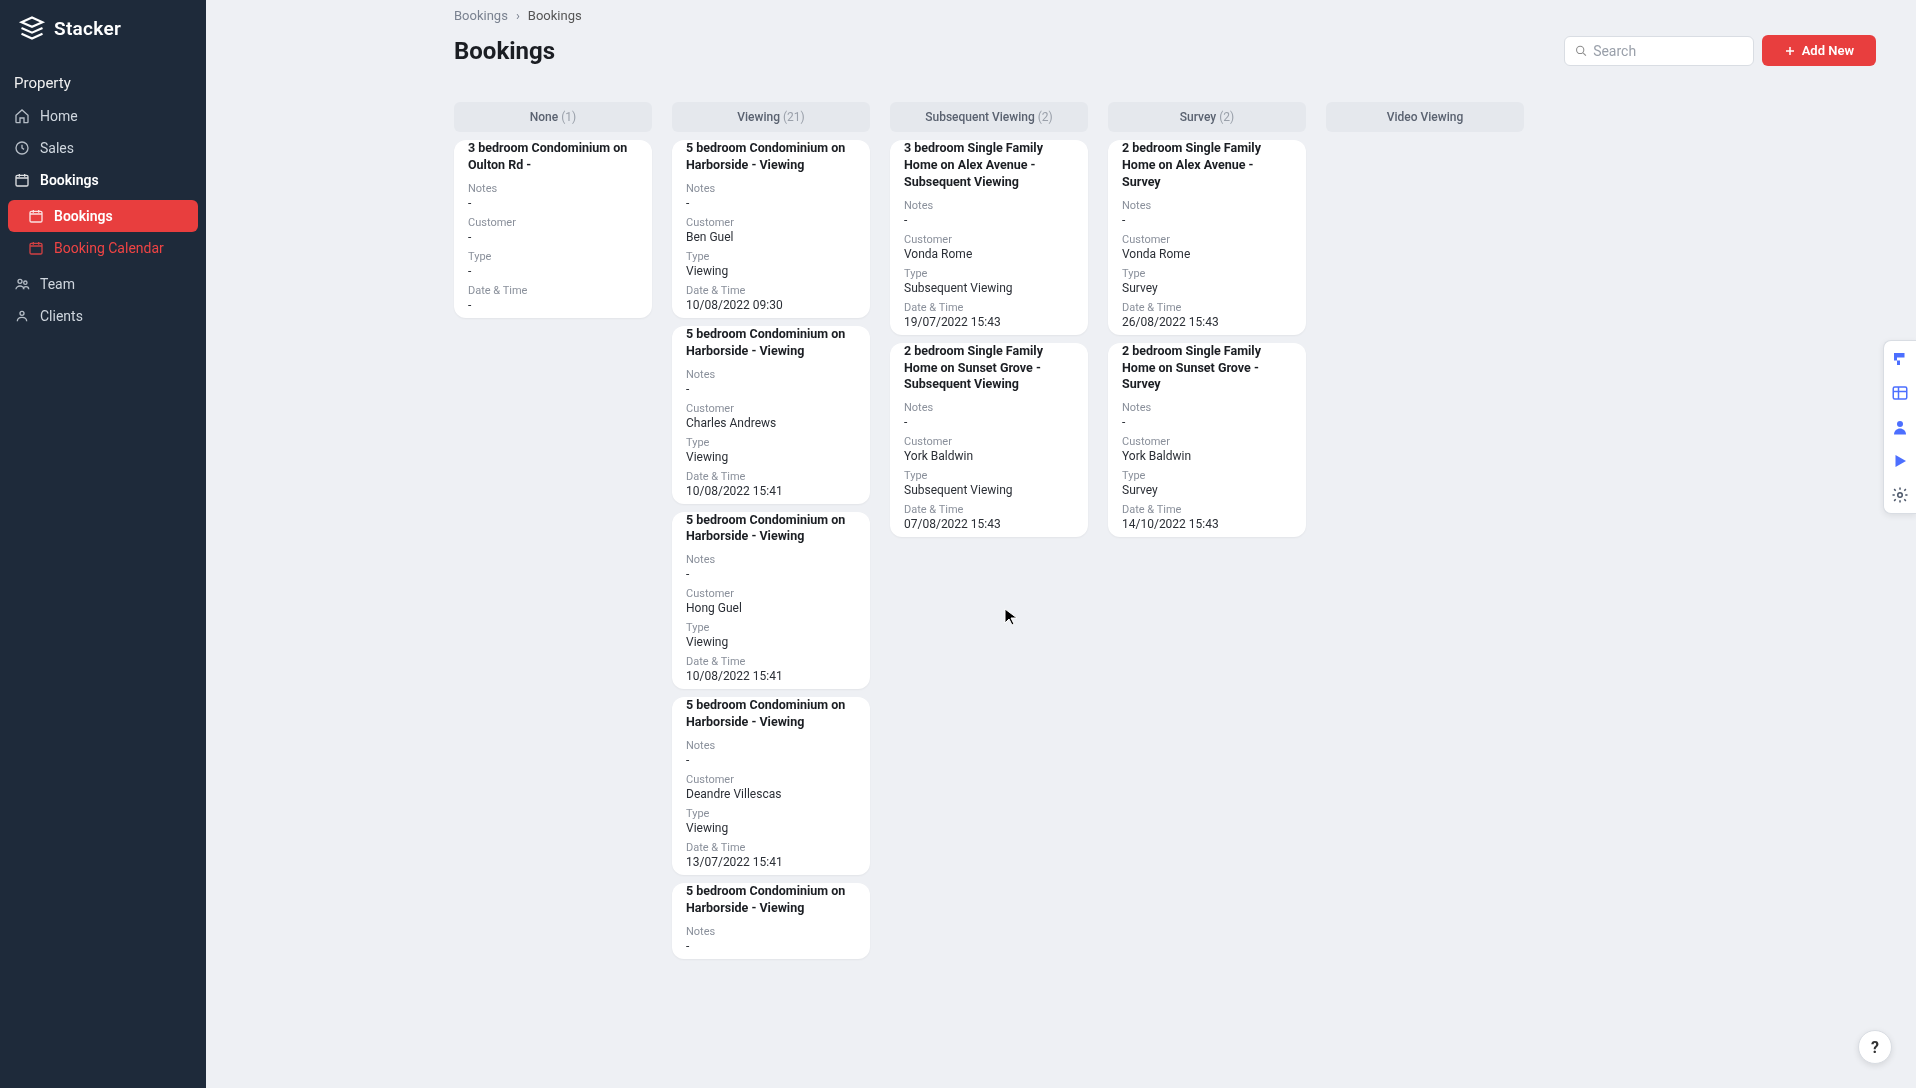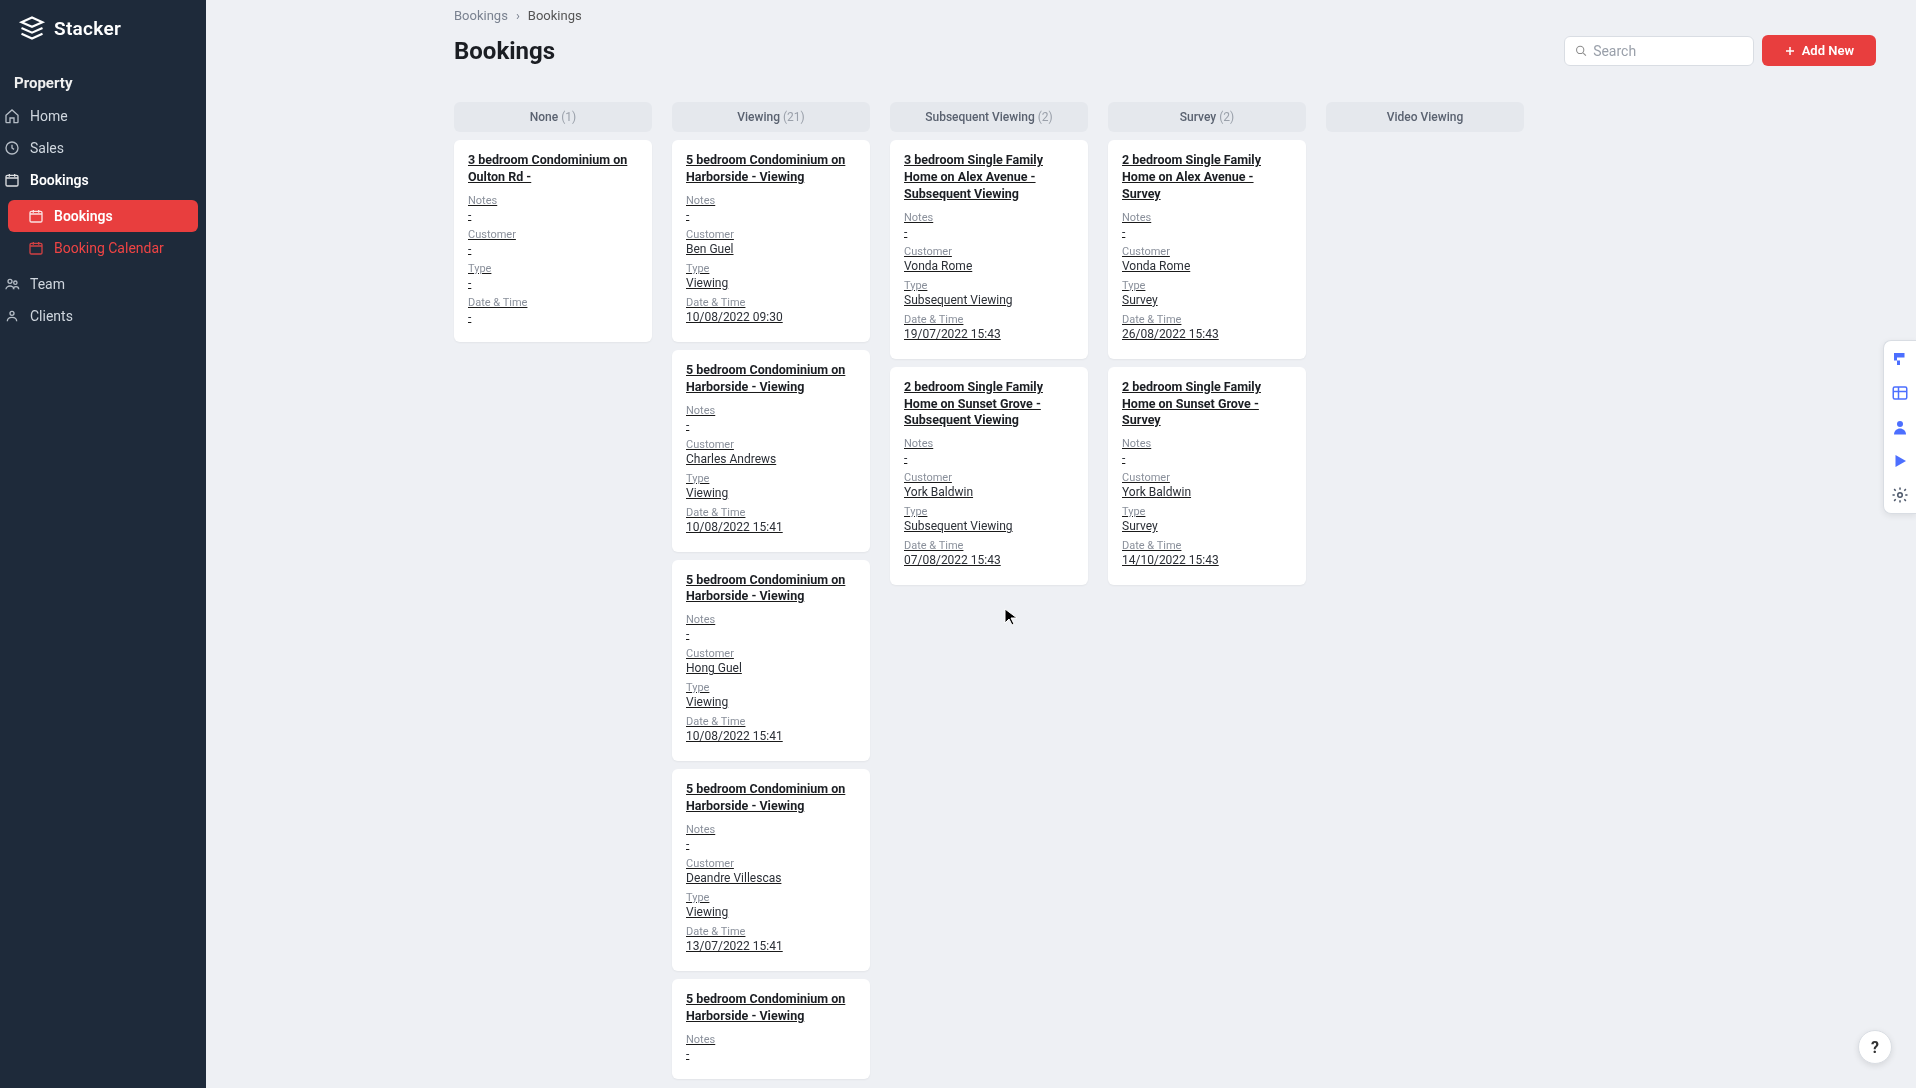--- a/index.html
+++ b/index.html
@@ -3,22 +3,22 @@
 <meta charset="utf-8">
 <style>
 * { margin: 0; padding: 0; box-sizing: border-box; font-family: -apple-system, BlinkMacSystemFont, "Segoe UI", Roboto, sans-serif; }
 body { background: #eef0f4; color: #1a1a1a; overflow: hidden; height: 1088px; width: 1916px; position: relative; }
 
 
 .sidebar { position: absolute; left: 0; top: 0; width: 206px; height: 100%; background: #1e2a3a; color: #fff; }
 .logo { display: flex; align-items: center; padding: 14px 18px; gap: 8px; }
 .logo-icon { width: 28px; height: 28px; }
 .logo-text { font-size: 19px; font-weight: 600; letter-spacing: 0.3px; }
-.section-label { padding: 18px 14px 8px; font-size: 15px; font-weight: 700; color: #f0f0f0; }
-.nav-item { display: flex; align-items: flex-start; gap: 10px; padding: 8px 4px; font-size: 14px; color: #cfd6de; cursor: pointer; }
+.section-label { padding: 18px 14px 8px; font-size: 15px; font-weight: 400; color: #f0f0f0; }
+.nav-item { display: flex; align-items: flex-start; gap: 10px; padding: 8px 14px; font-size: 14px; color: #cfd6de; cursor: pointer; }
 .nav-item.expanded { color: #fff; font-weight: 600; }
 .nav-sub { margin: 4px 8px; }
 .nav-sub-item { display: flex; align-items: center; gap: 10px; padding: 8px 12px 8px 20px; font-size: 14px; color: #ef4444; border-radius: 6px; cursor: pointer; }
 .nav-sub-item.active { background: #e83e3e; color: #fff; font-weight: 600; }
 .nav-icon { width: 16px; height: 16px; flex-shrink: 0; opacity: 0.85; }
 
 
 .main { position: absolute; left: 206px; top: 0; right: 0; bottom: 0; overflow-y: auto; }
 .content { padding: 0 40px 40px 248px; }
 .breadcrumb { display: flex; gap: 8px; font-size: 13px; color: #7a8290; padding-top: 8px; }
@@ -32,21 +32,21 @@
 .search-icon { width: 14px; height: 14px; margin-right: 6px; opacity: 0.5; }
 .add-btn { display: flex; align-items: center; gap: 6px; background: #e83e3e; color: #fff; border: none; border-radius: 6px; padding: 8px 22px; font-size: 13px; font-weight: 600; cursor: pointer; }
 .add-icon { width: 12px; height: 12px; }
 
 
 .board { display: flex; gap: 20px; margin-top: 36px; align-items: flex-start; }
 .column { width: 198px; flex-shrink: 0; }
 .col-header { background: #e5e8ed; border-radius: 6px; padding: 8px 10px; text-align: center; font-size: 12px; color: #5a6270; font-weight: 500; margin-bottom: 8px; }
 .col-header .count { color: #9aa0aa; font-weight: 400; }
 .cards { display: flex; flex-direction: column; gap: 8px; }
-.card { background: #fff; border-radius: 6px; padding: 12px 14px; box-shadow: 0 1px 2px rgba(0,0,0,0.05); cursor: pointer; text-decoration: underline; }
+.card { background: #fff; border-radius: 12px; padding: 0 14px; box-shadow: 0 1px 2px rgba(0,0,0,0.05); cursor: pointer; }
 .card-title { font-size: 12.5px; font-weight: 700; color: #1b1e23; line-height: 1.35; margin-bottom: 8px; }
 .field { margin-bottom: 6px; }
 .field-label { font-size: 11px; color: #8a909b; margin-bottom: 1px; }
 .field-value { font-size: 12px; color: #2b2f36; }
 
 
 .right-rail { position: absolute; right: 0; top: 340px; background: #fff; border: 1px solid #d9dde3; border-right: none; border-radius: 8px 0 0 8px; padding: 8px 6px; display: flex; flex-direction: column; gap: 14px; box-shadow: 0 2px 6px rgba(0,0,0,0.08); }
 .rail-icon { width: 20px; height: 20px; cursor: pointer; color: #4a5568; display:flex; align-items:center; justify-content:center;}
 .rail-icon.accent { color: #4c6fff; }
 

